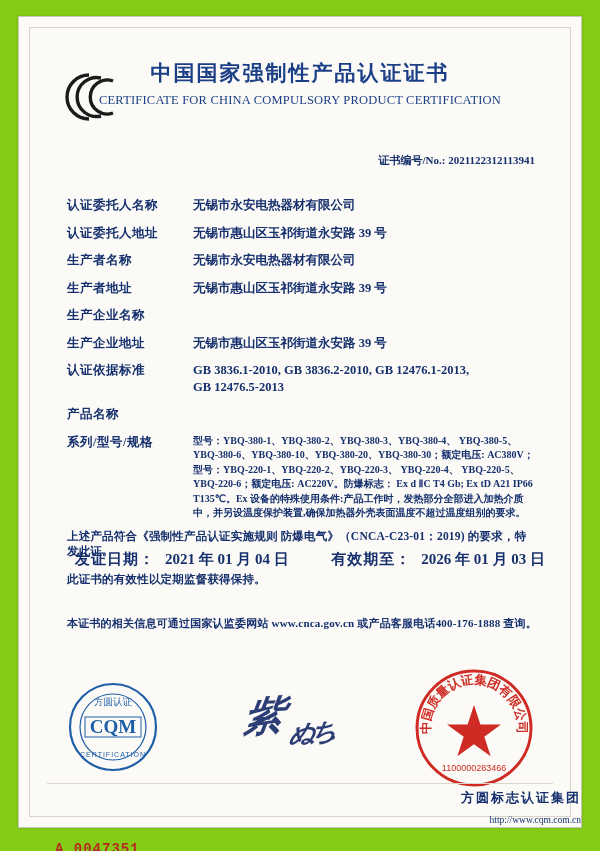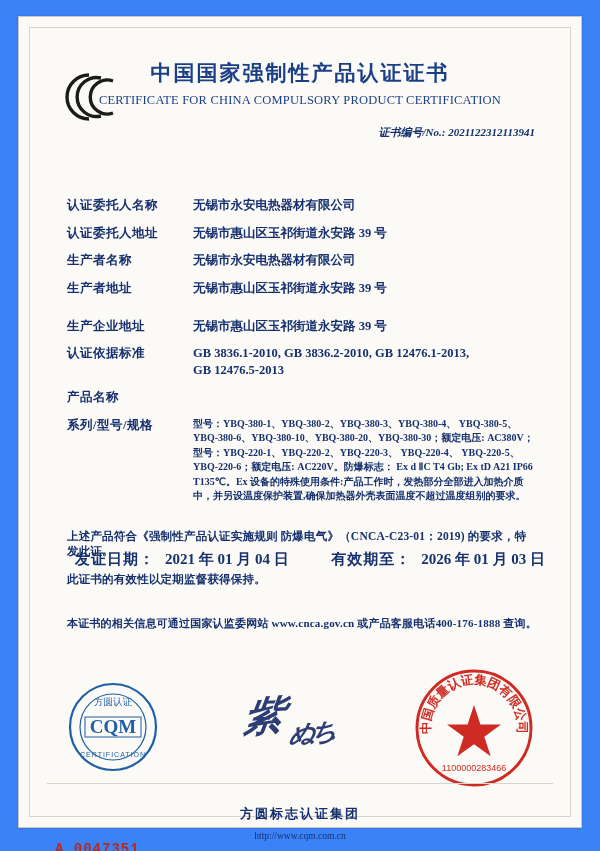--- a/index.html
+++ b/index.html
@@ -10,21 +10,21 @@
   body {
     width: 600px;
     height: 851px;
     overflow: hidden;
     font-family: "Liberation Sans", sans-serif;
   }
   .page {
     position: relative;
     width: 600px;
     height: 851px;
-    background: #3b82f6;
+    background: #84cc16;
     box-sizing: border-box;
   }
   .paper {
     position: absolute;
     left: 18px;
     top: 16px;
     width: 564px;
     height: 812px;
     background: #fbfaf6;
     border: 1px solid #cbc7bd;
@@ -70,26 +70,25 @@
     top: 52px;
     width: 66px;
     height: 56px;
   }
   .ccc-logo svg { display: block; }
 
   
   .certno {
     position: absolute;
     right: 46px;
-    top: 108px;
+    top: 136px;
     font-family: "Liberation Serif", serif;
     font-size: 11px;
     color: #16306e;
     font-weight: bold;
-    font-style: italic;
   }
 
   
   .fields {
     position: absolute;
     left: 48px;
     top: 150px;
     width: 470px;
     margin-top: 30px;
   }
@@ -197,23 +196,23 @@
     right: 46px;
     top: 650px;
     width: 122px;
     height: 122px;
   }
 
   
   .footer {
     position: absolute;
     left: 0;
-    top: 788px;
+    top: 772px;
     width: 100%;
-    text-align: center;
+    text-align: right;
     font-family: "Liberation Serif", serif;
     color: #16306e;
   }
   .footer .org {
     font-size: 13px;
     font-weight: bold;
     letter-spacing: 2px;
   }
   .footer .addr {
     margin-top: 4px;
@@ -291,20 +290,23 @@
       </div>
 
       <div class="row">
         <div class="label spread">
           <span>生产者地址</span>
         </div>
         <div class="value">无锡市惠山区玉祁街道永安路 39 号</div>
       </div>
 
       <div class="row">
+        <div class="label spread">
+          <span>生产企业名称</span>
+        </div>
       </div>
 
       <div class="row">
         <div class="label spread">
           <span>生产企业地址</span>
         </div>
         <div class="value">无锡市惠山区玉祁街道永安路 39 号</div>
       </div>
 
       <div class="row">

